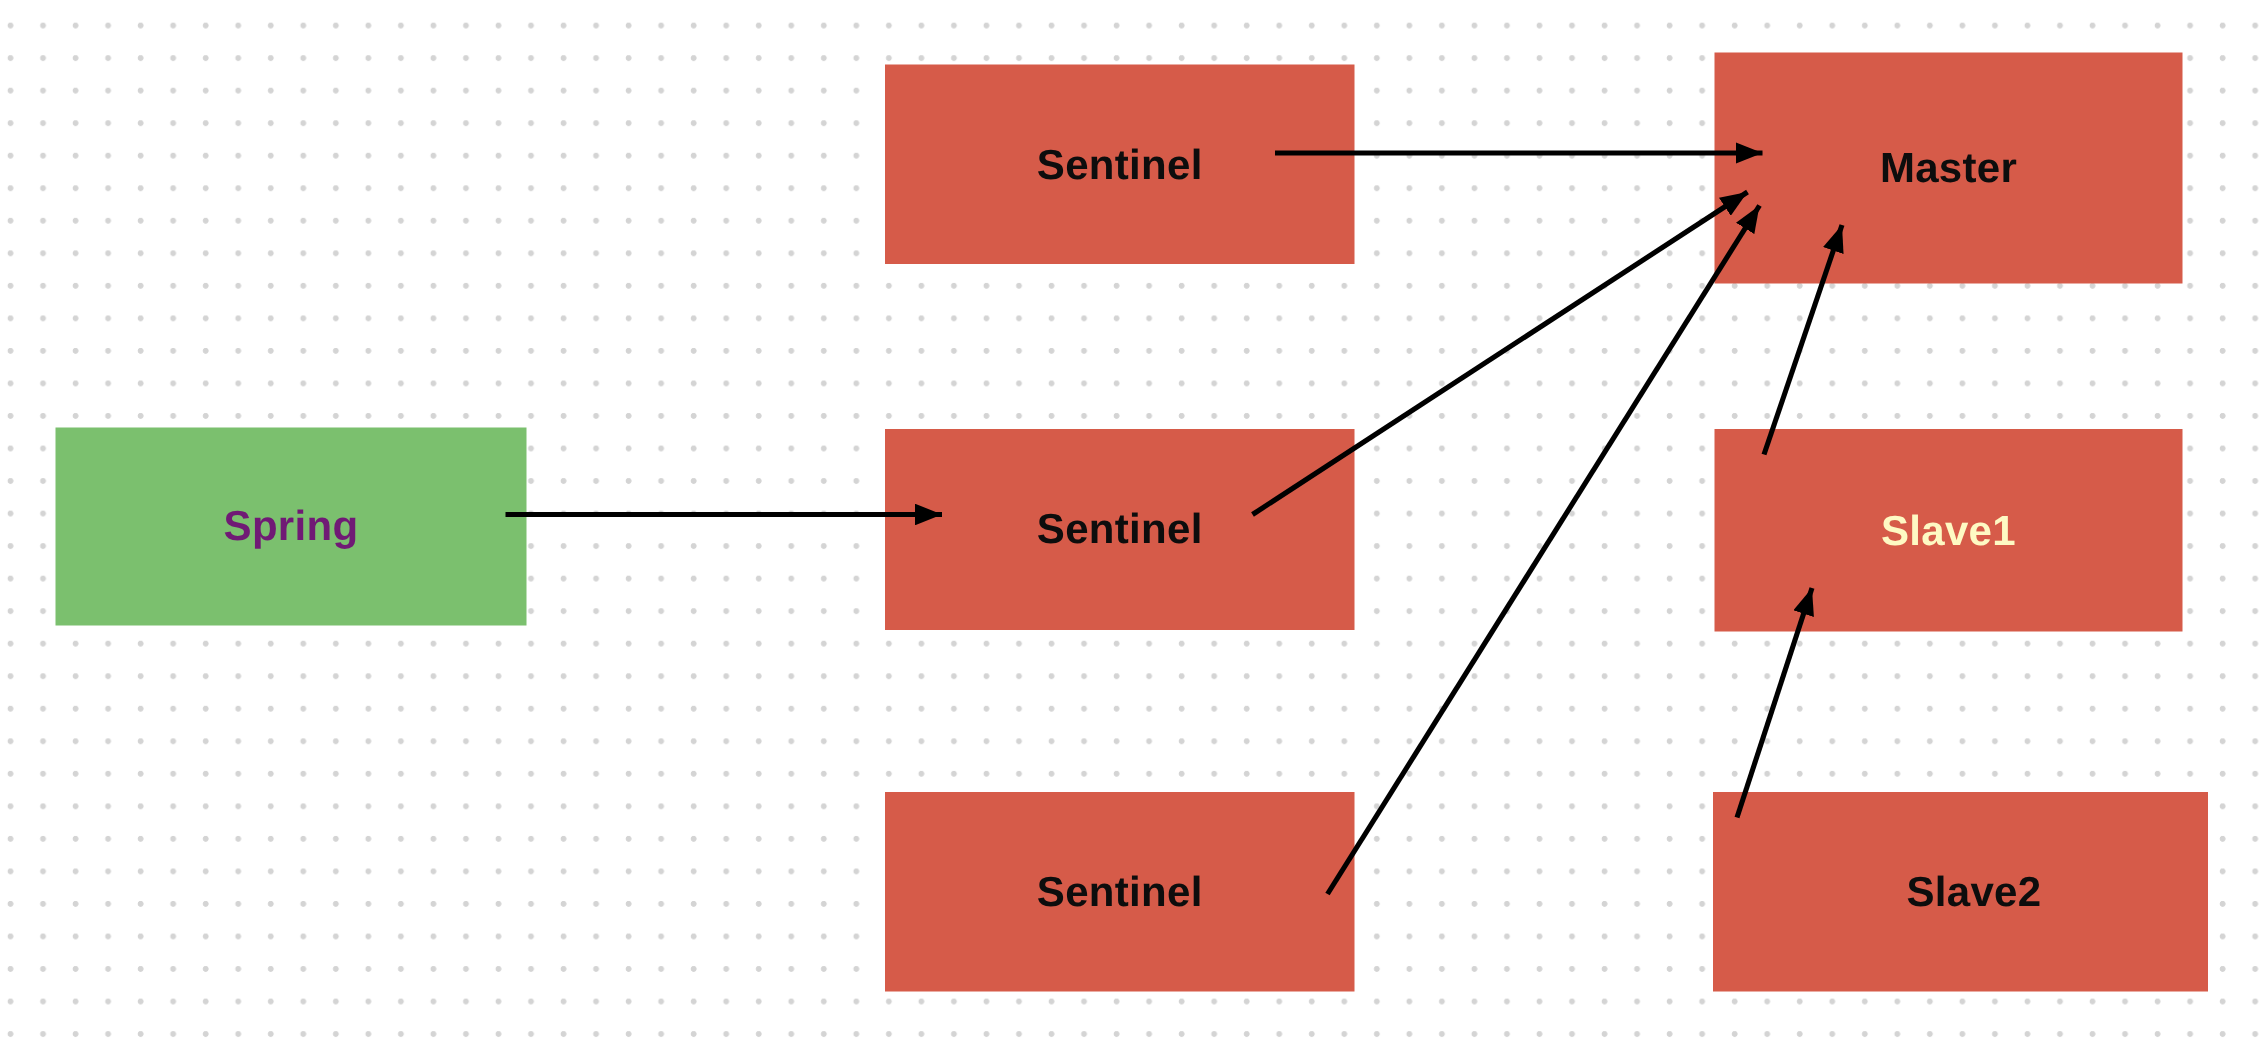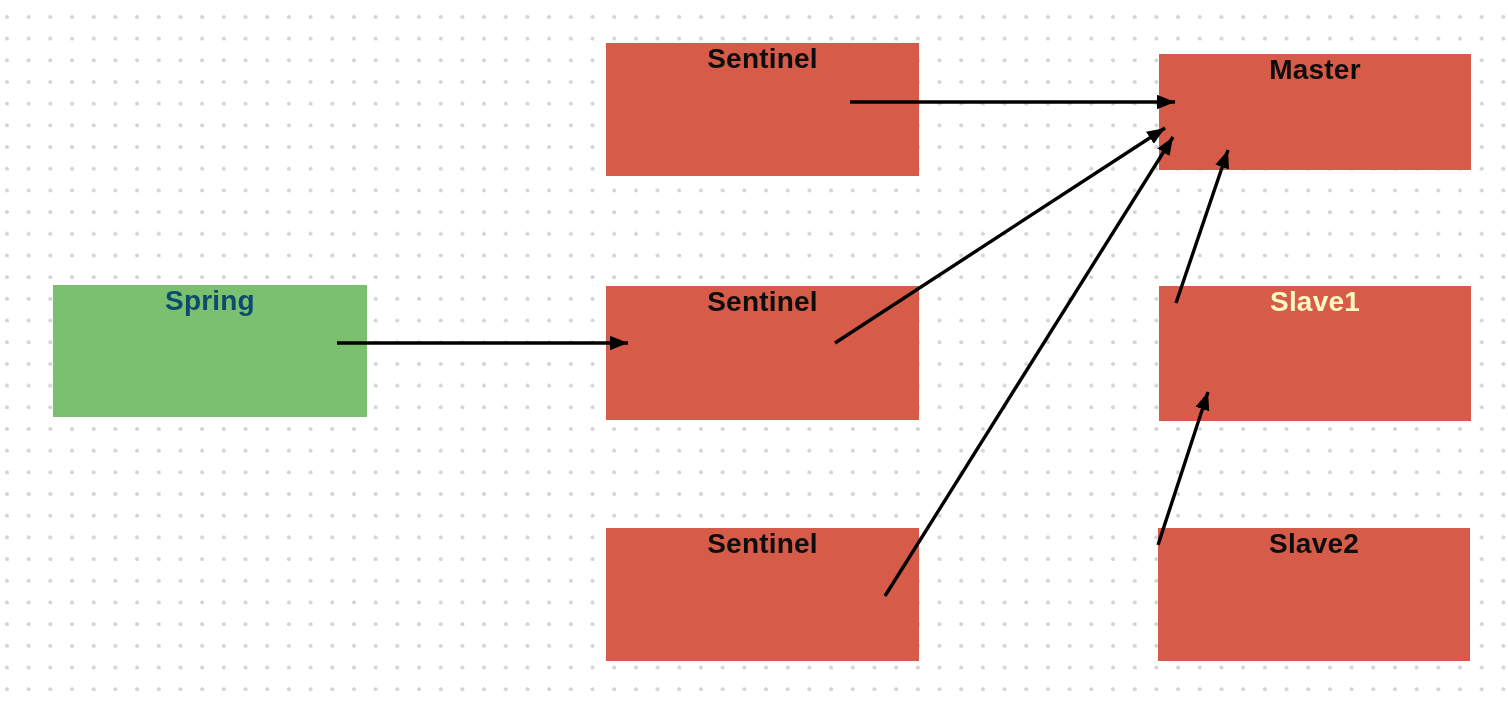--- a/index.html
+++ b/index.html
@@ -13,24 +13,23 @@
     width: 1508px;
     height: 704px;
     overflow: hidden;
     background-color: #ffffff;
     background-image: radial-gradient(circle at 7px 17px, #d4d4d4 1.7px, rgba(212,212,212,0) 2.2px);
     background-size: 21.7px 21.7px;
   }
   .node {
     position: absolute;
     display: flex;
-    align-items: flex-start;
+    align-items: center;
     justify-content: center;
     z-index: 1;
-    margin-left: 16px;
   }
   .node-label {
     font-size: 28px;
     font-weight: 600;
     letter-spacing: 0.2px;
     color: #0d0d0d;
     white-space: nowrap;
   }
   .arrows {
     position: absolute;
@@ -41,44 +40,44 @@
     z-index: 5;
     pointer-events: none;
   }
 </style>
 </head>
 <body>
 
 <div class="canvas">
 
   <div class="node" style="left: 37px; top: 285px; width: 314px; height: 132px; background: rgb(123, 192, 110);">
-    <span class="node-label" style="color: #0c4a6e;">Spring</span>
+    <span class="node-label" style="color: #701a75;">Spring</span>
   </div>
 
   <div class="node" style="left: 590px; top: 43px; width: 313px; height: 133px; background: rgb(214, 91, 73);">
     <span class="node-label" style="color: rgb(13, 13, 13);">Sentinel</span>
   </div>
 
   <div class="node" style="left: 590px; top: 286px; width: 313px; height: 134px; background: rgb(214, 91, 73);">
     <span class="node-label" style="color: rgb(13, 13, 13);">Sentinel</span>
   </div>
 
   <div class="node" style="left: 590px; top: 528px; width: 313px; height: 133px; background: rgb(214, 91, 73);">
     <span class="node-label" style="color: rgb(13, 13, 13);">Sentinel</span>
   </div>
 
-  <div class="node" style="left: 1143px; top: 54px; width: 312px; height: 116px; background: rgb(214, 91, 73);">
+  <div class="node" style="left: 1143px; top: 35px; width: 312px; height: 154px; background: rgb(214, 91, 73);">
     <span class="node-label" style="color: rgb(13, 13, 13);">Master</span>
   </div>
 
   <div class="node" style="left: 1143px; top: 286px; width: 312px; height: 135px; background: rgb(214, 91, 73);">
     <span class="node-label" style="color: #fef9c3;">Slave1</span>
   </div>
 
-  <div class="node" style="left: 1142px; top: 528px; width: 312px; height: 133px; background: rgb(214, 91, 73);">
+  <div class="node" style="left: 1142px; top: 528px; width: 312px; height: 133px; background: rgb(214, 91, 73); padding-left: 18px;">
     <span class="node-label" style="color: rgb(13, 13, 13);">Slave2</span>
   </div>
 
   <svg class="arrows" viewBox="0 0 1508 704" xmlns="http://www.w3.org/2000/svg">
     <defs>
       <marker id="arrowhead" viewBox="0 0 10 8" refX="10" refY="4" markerUnits="userSpaceOnUse" markerWidth="18" markerHeight="14.4" orient="auto">
         <path id="arrowhead-shape" d="M0,0 L10,4 L0,8 Z" fill="#000000"></path>
       </marker>
     </defs>
     <g id="edge-group">

